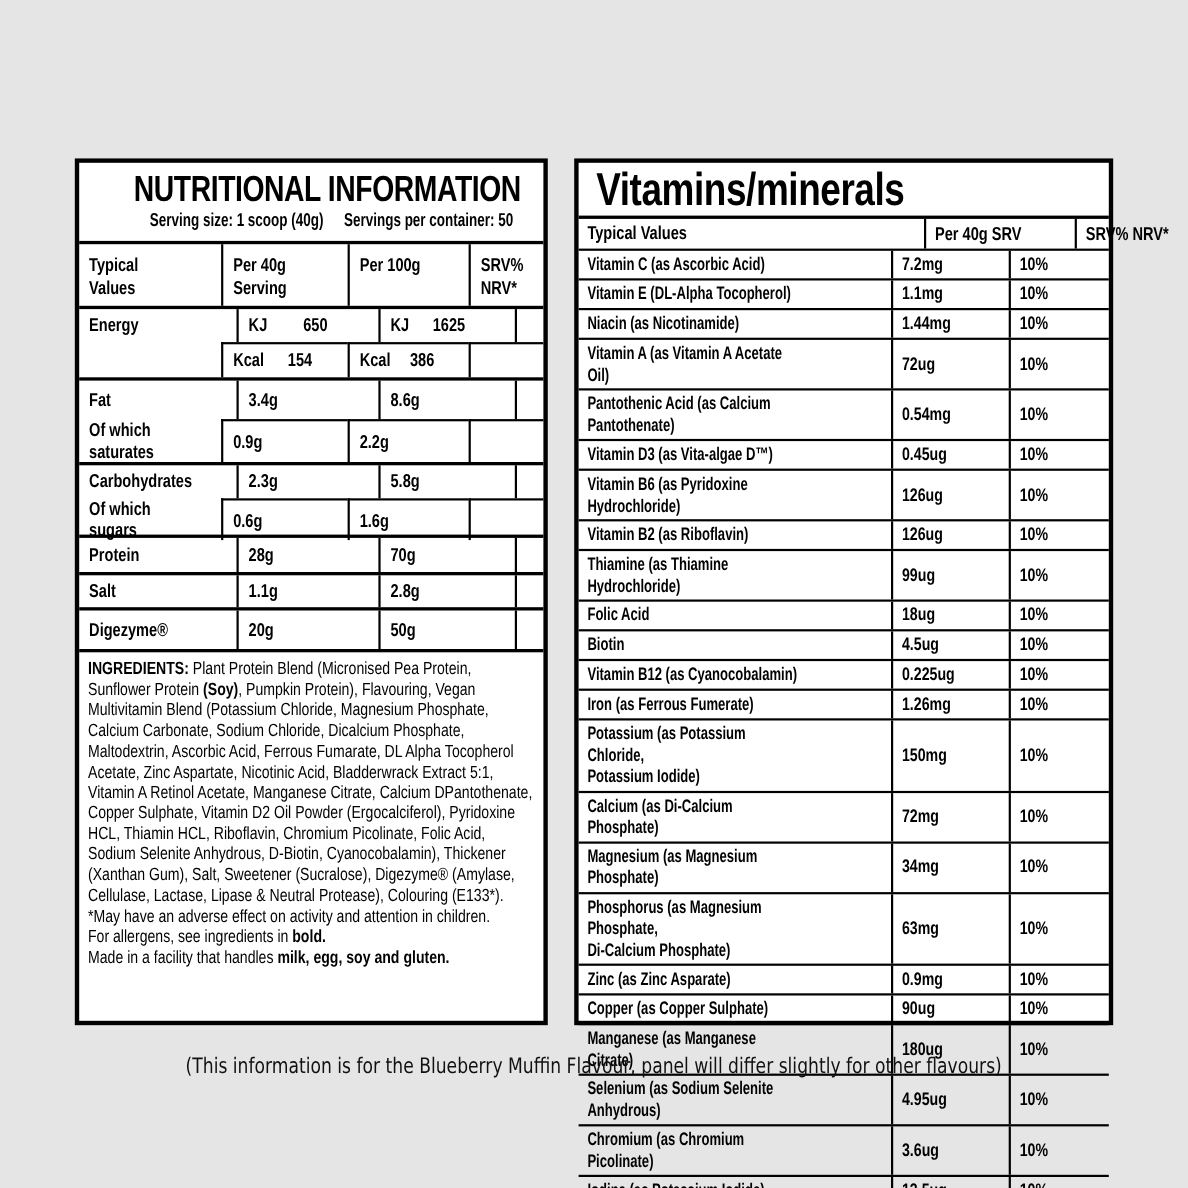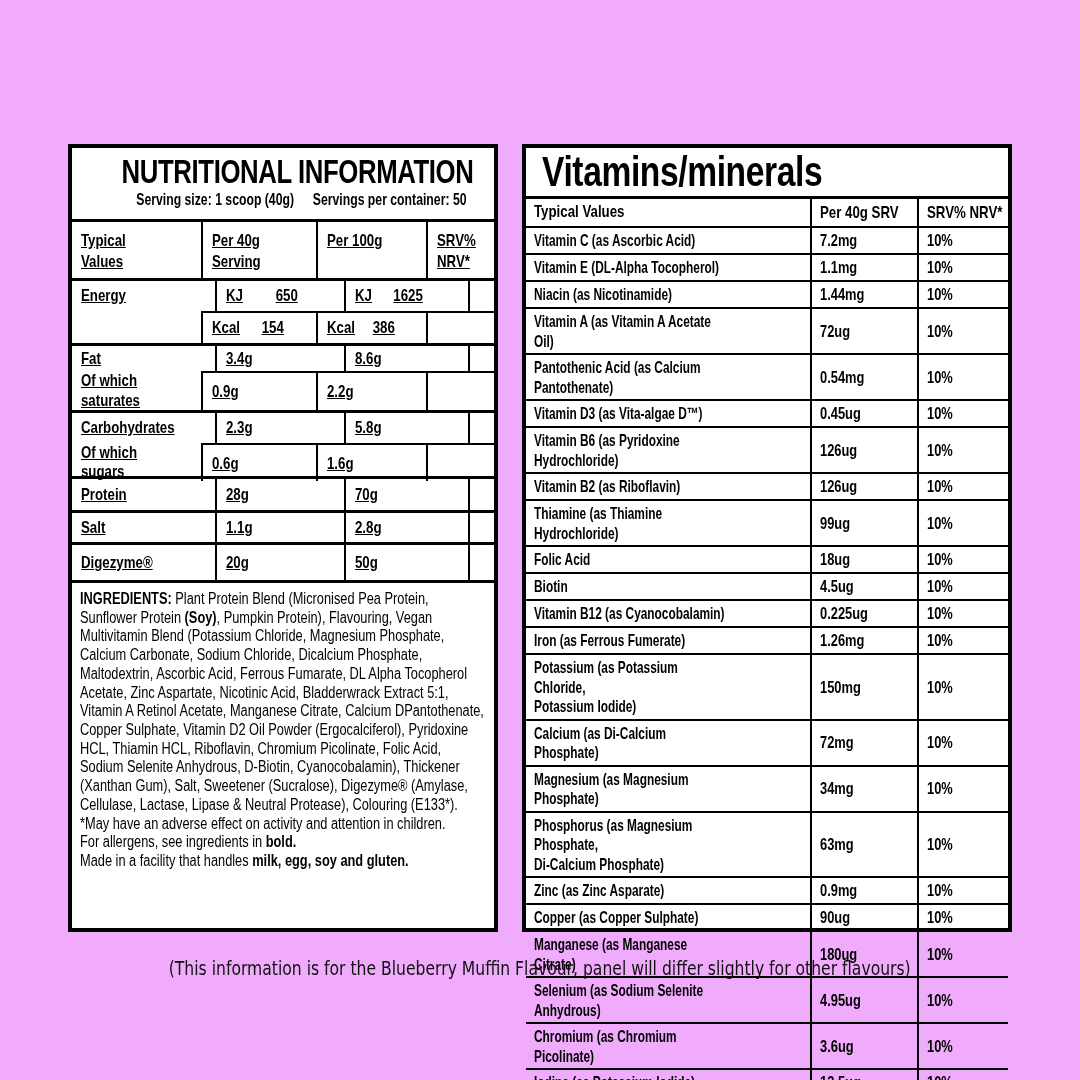--- a/index.html
+++ b/index.html
@@ -1,16 +1,16 @@
 <!DOCTYPE html>
 <html><head>
 <meta charset="utf-8">
 <style>
   html,body{margin:0;padding:0;background:#fff;}
-  .canvas{position:relative;width:1080px;height:1080px;background:#f0abfc;overflow:hidden;
+  .canvas{position:relative;width:1080px;height:1080px;background:#e5e5e5;overflow:hidden;
           font-family:"Liberation Sans",sans-serif;color:#000;}
   .panel{position:absolute;top:144px;height:788px;background:#fff;border:4px solid #000;
          box-sizing:border-box;display:flex;flex-direction:column;}
   .panel-left{left:68px;width:430px;}
   .panel-right{left:522px;width:490px;}
 
   
   .cxl{display:inline-block;transform:scaleX(0.78);transform-origin:0 50%;white-space:nowrap;}
   .cb {display:block;width:128.2%;transform:scaleX(0.78);transform-origin:0 0;}
 
@@ -19,40 +19,40 @@
   .np-title{display:inline-block;font-size:33px;font-weight:bold;line-height:1.05;letter-spacing:-0.5px;
             white-space:nowrap;transform:scaleX(0.78);transform-origin:50% 50%;}
   .np-serving{font-size:17px;font-weight:bold;margin-top:0;}
   .np-serving .wrap{display:inline-block;transform:scaleX(0.72);transform-origin:50% 50%;white-space:nowrap;}
   .np-serving .gap{margin-left:26px;}
 
   .np-row{display:grid;grid-template-columns:129px 115px 110px 1fr;box-sizing:border-box;}
   .np-row.group{border-top:3px solid #000;gap:14px;}
   .np-row.inner > .c2,.np-row.inner > .c3,.np-row.inner > .c4{border-top:2px solid #000;}
   .c{display:flex;align-items:center;box-sizing:border-box;padding:0 0 0 9px;
-     font-size:17px;font-weight:bold;line-height:1.12;text-decoration:underline;}
+     font-size:17px;font-weight:bold;line-height:1.12;}
   .c2,.c3,.c4{border-left:2.5px solid #000;}
   .np-row.head .c{align-items:flex-start;padding-top:8px;line-height:1.25;}
   .c .lblk{white-space:pre-line;}
   .uvcell{padding-right:12px;}
   .uv{display:flex;justify-content:space-between;width:128.2%;transform:scaleX(0.78);transform-origin:0 50%;}
 
   .np-ingr{flex:1;border-top:3px solid #000;box-sizing:border-box;padding:7px 6px 0 8px;
            font-size:16px;line-height:1.17;overflow:hidden;}
   .np-ingr .cb80{display:block;width:125%;transform:scaleX(0.8);transform-origin:0 0;}
   .np-ingr .b{font-weight:bold;}
 
   
   .vm-head{height:61px;border-bottom:3px solid #000;box-sizing:border-box;display:flex;align-items:center;
            padding-left:16px;}
   .vm-title{font-size:42px;font-weight:bold;letter-spacing:-0.5px;white-space:nowrap;
             display:inline-block;transform:scaleX(0.8);transform-origin:0 50%;}
   .vm-row{display:grid;grid-template-columns:284px 107px 1fr;border-top:2px solid #000;
           box-sizing:border-box;min-height:27px;}
-  .vm-row.head{border-top:none;}
+  .vm-row.head{border-top:none;gap:30px;}
   .vm-cell{display:flex;align-items:flex-start;box-sizing:border-box;padding:3px 2px 2px 8px;
            font-size:16.5px;font-weight:bold;line-height:19.5px;}
   .vm-cell + .vm-cell{border-left:2.5px solid #000;align-items:center;}
   .vname{display:block;width:138.9%;transform:scaleX(0.72);transform-origin:0 0;white-space:pre-line;}
   .vm-row.head .vm-cell{font-size:17px;}
 
   
   .note{position:absolute;left:0;top:957px;width:100%;text-align:center;
         font-family:"DejaVu Sans",sans-serif;font-size:19.5px;color:#111;}
   .note .cx80{display:inline-block;transform:scaleX(0.8);transform-origin:50% 50%;white-space:nowrap;}
@@ -118,21 +118,21 @@
           </div>
         <div class="c c3 uvcell">
             <span class="uv">
               <span>Kcal</span>
               <span>386</span>
             </span>
           </div>
         <div class="c c4"></div>
       </div>
 
-      <div class="np-row group" style="height:28px">
+      <div class="np-row group" style="height:38px">
         <div class="c c1">
             <span class="cb lblk">Fat</span>
           </div>
         <div class="c c2">
             <span class="cxl">3.4g</span>
           </div>
         <div class="c c3">
             <span class="cxl">8.6g</span>
           </div>
         <div class="c c4"></div>

